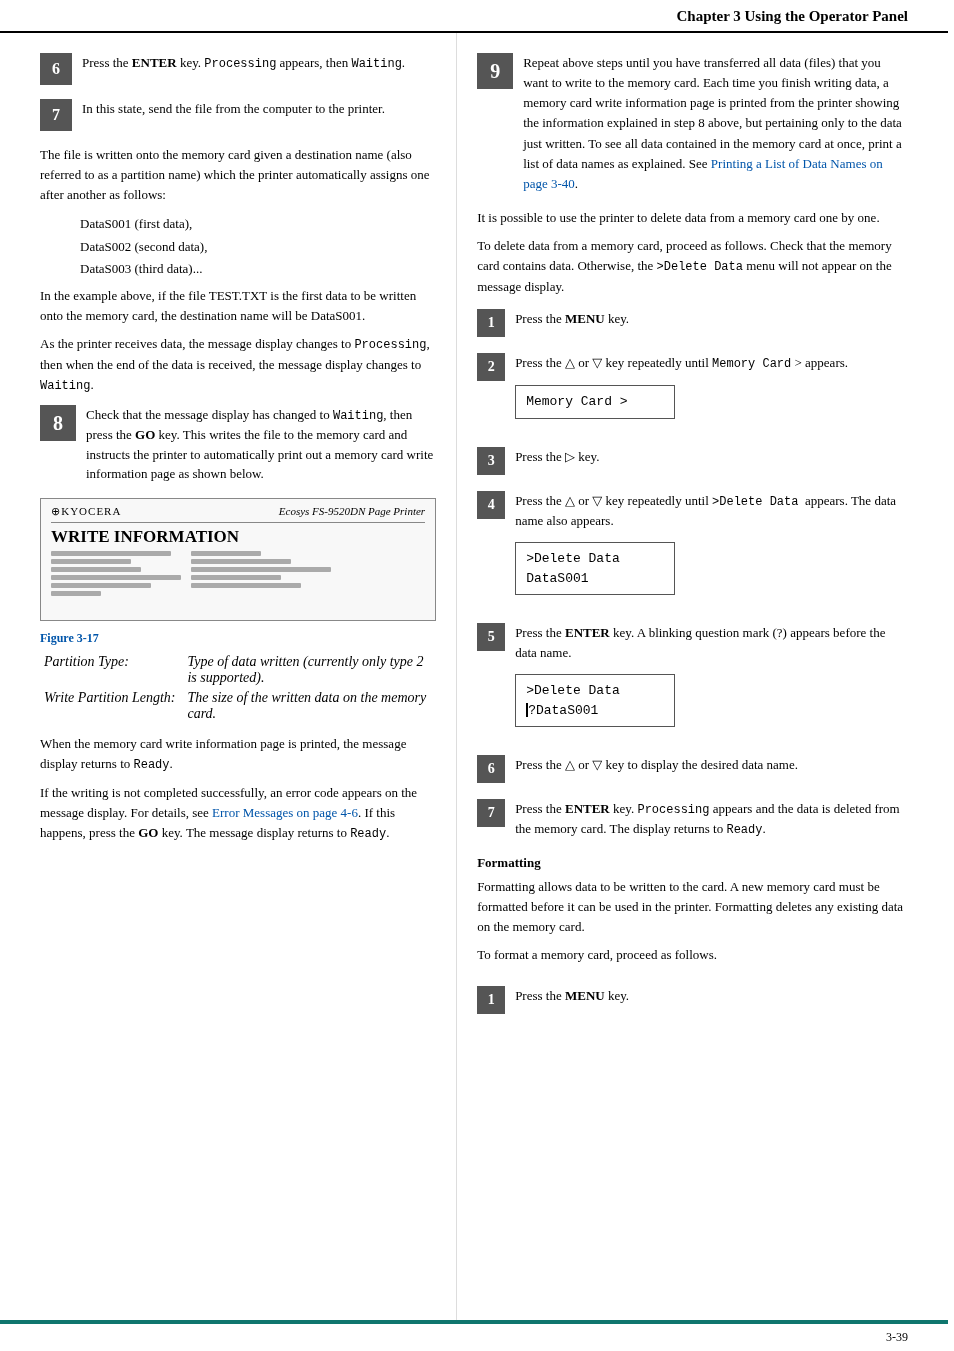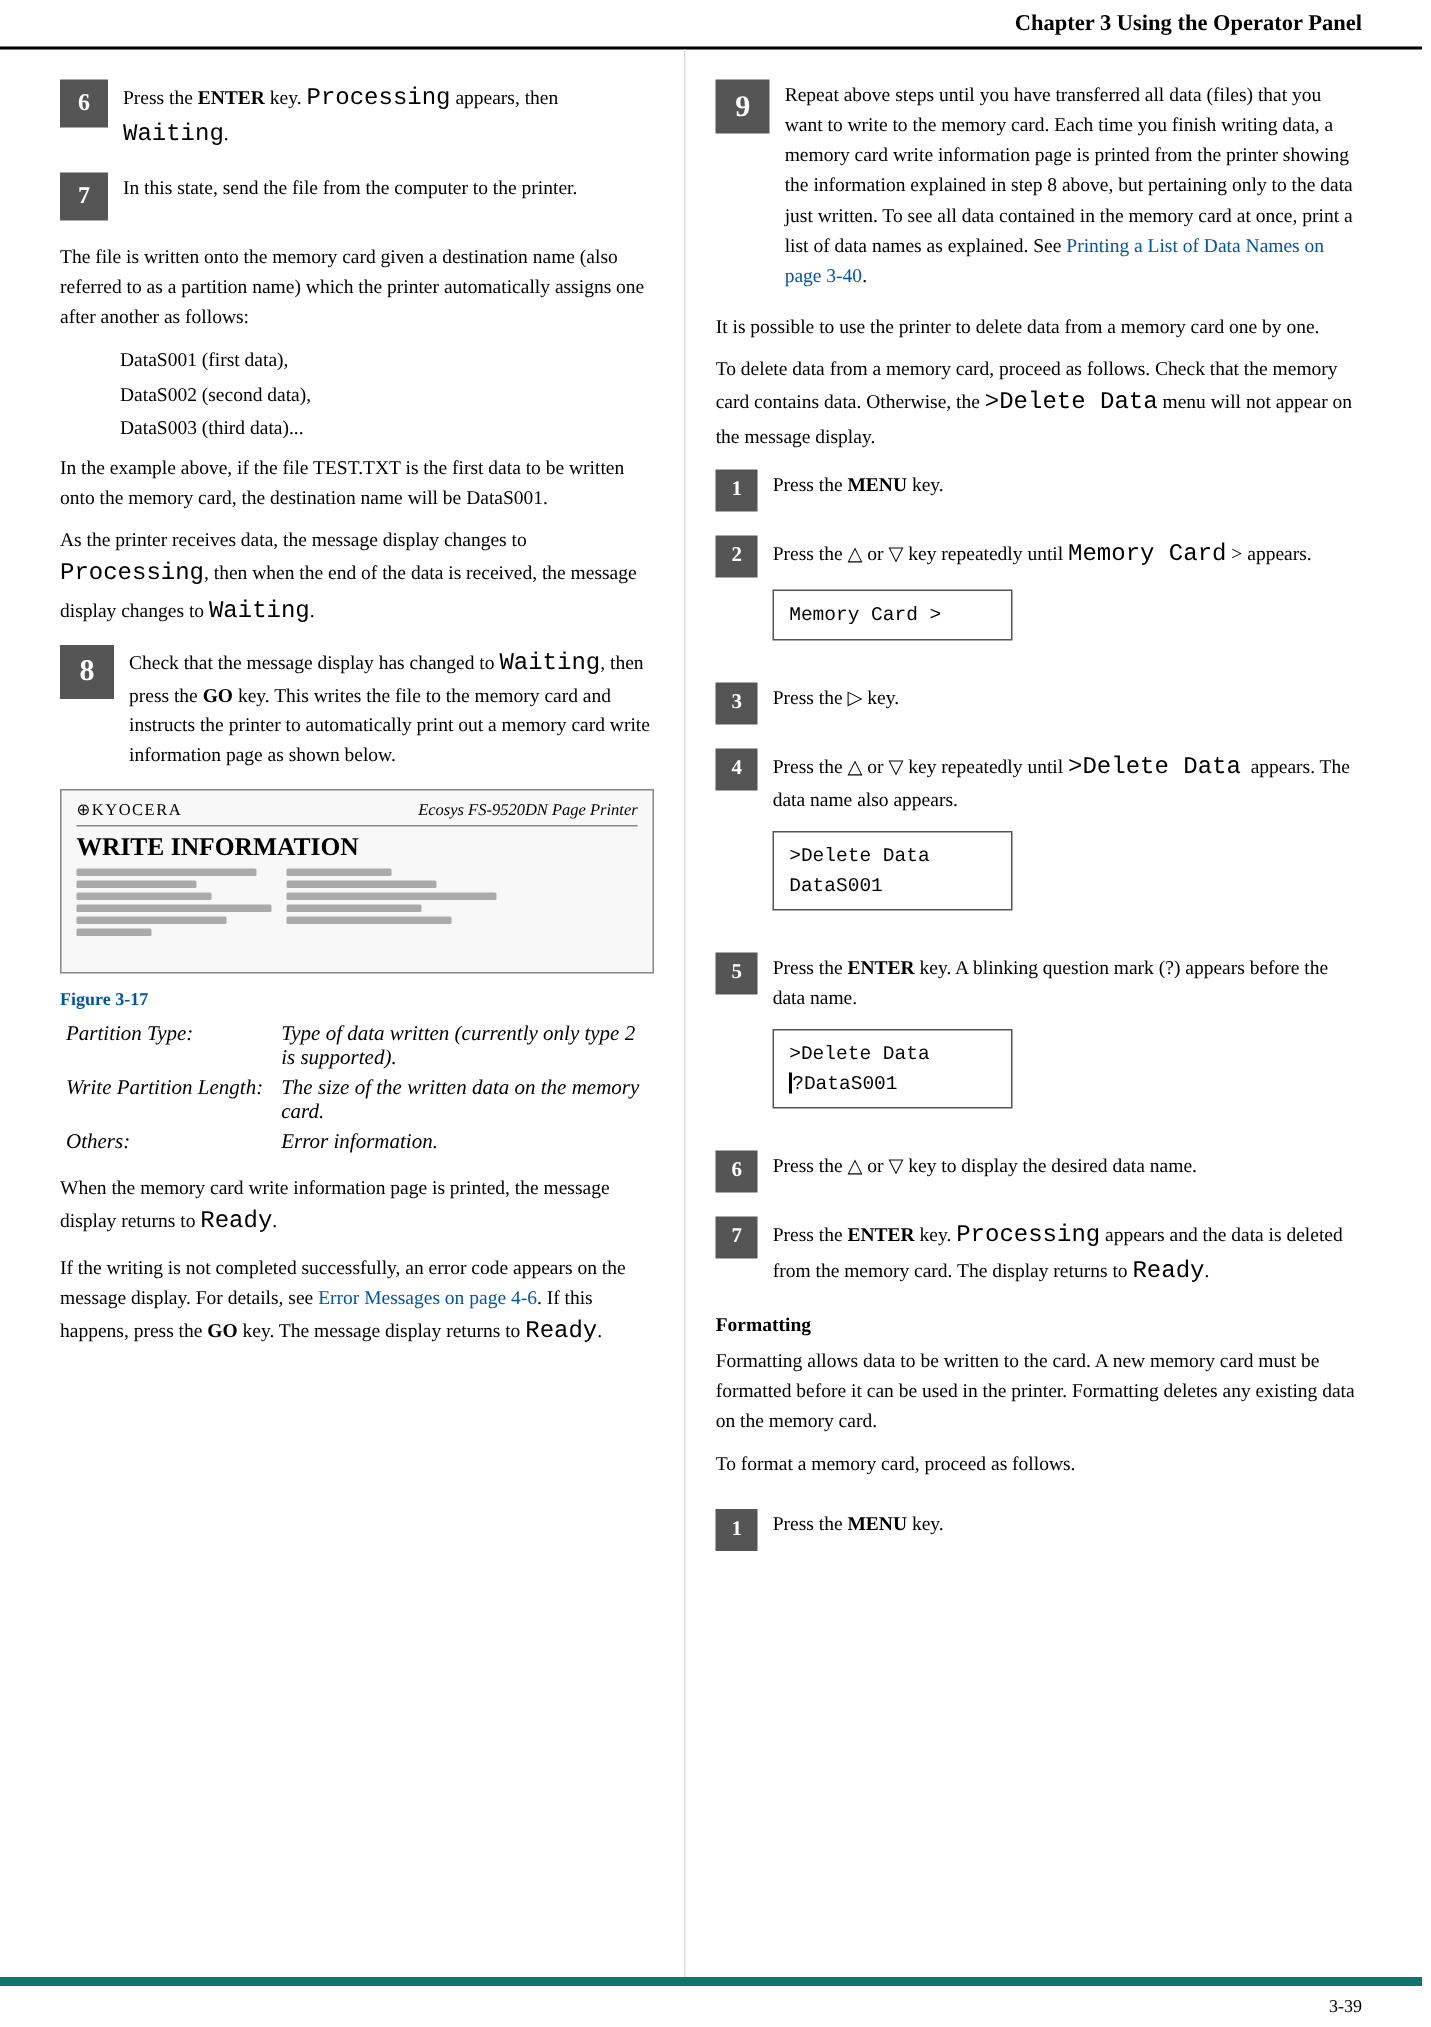--- a/index.html
+++ b/index.html
@@ -67,21 +67,21 @@
       font-size: 20px;
       min-width: 36px;
       min-height: 36px;
     }
     .step-text {
       flex: 1;
       line-height: 1.5;
     }
     .mono {
       font-family: "Courier New", Courier, monospace;
-      font-size: 16px;
+      font-size: 12px;
     }
     .link { color: #0055aa; }
     .indented {
       margin-left: 40px;
       margin-top: 6px;
       margin-bottom: 6px;
       line-height: 1.7;
     }
     .figure-box {
       border: 1px solid #888;
@@ -190,21 +190,21 @@
       align-items: center;
       justify-content: center;
       margin-right: 10px;
       flex-shrink: 0;
     }
     .footer-bar {
       display: flex;
       justify-content: space-between;
       align-items: center;
       padding: 6px 40px;
-      border-top: 6px solid #0f766e;
+      border-top: 4px solid #0f766e;
       margin-top: auto;
     }
     .footer-text {
       font-size: 12px;
     }
     .display-box-wrapper {
       margin: 6px 0 6px 0;
     }
   </style>
 </head>
@@ -282,24 +282,20 @@
       <table class="table-info">
         <tbody>
             <tr>
           <td>Partition Type:</td>
           <td>Type of data written (currently only type 2 is supported).</td>
         </tr>
         <tr>
           <td>Write Partition Length:</td>
           <td>The size of the written data on the memory card.</td>
         </tr>
-        <tr>
-          <td>Others:</td>
-          <td>Error information.</td>
-        </tr>
       </tbody>
         </table>
 
       <p style="margin-bottom: 8px; line-height: 1.55;">When the memory card write information page is printed, the message display returns to <span class="mono">Ready</span>.</p>
       <p style="line-height: 1.55;">If the writing is not completed successfully, an error code appears on the message display. For details, see <span class="link">Error Messages on page 4-6</span>. If this happens, press the <strong>GO</strong> key. The message display returns to <span class="mono">Ready</span>.</p>
     </div>
 
     <div class="right-col">
 
       <div class="step-block">

